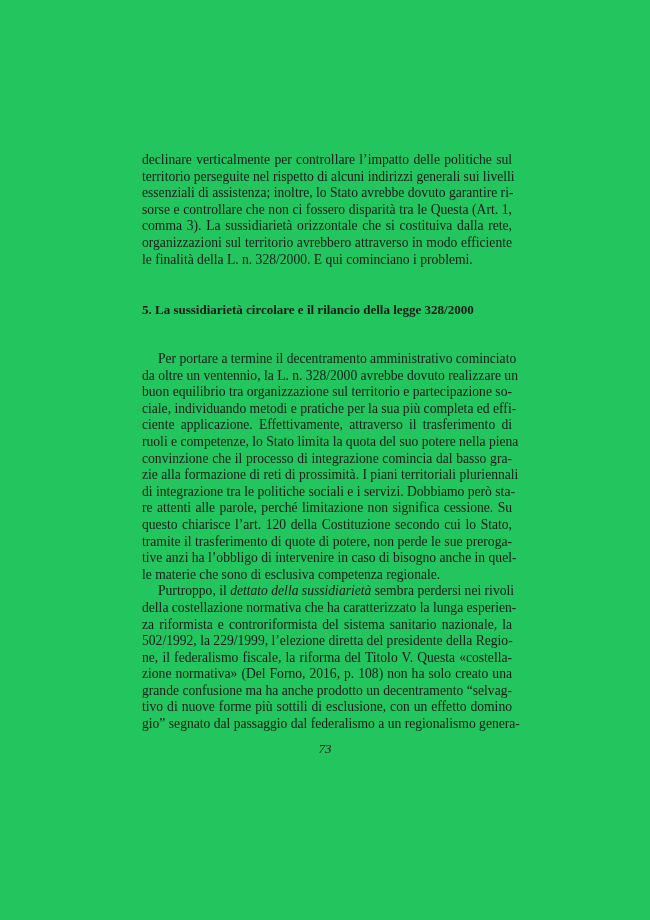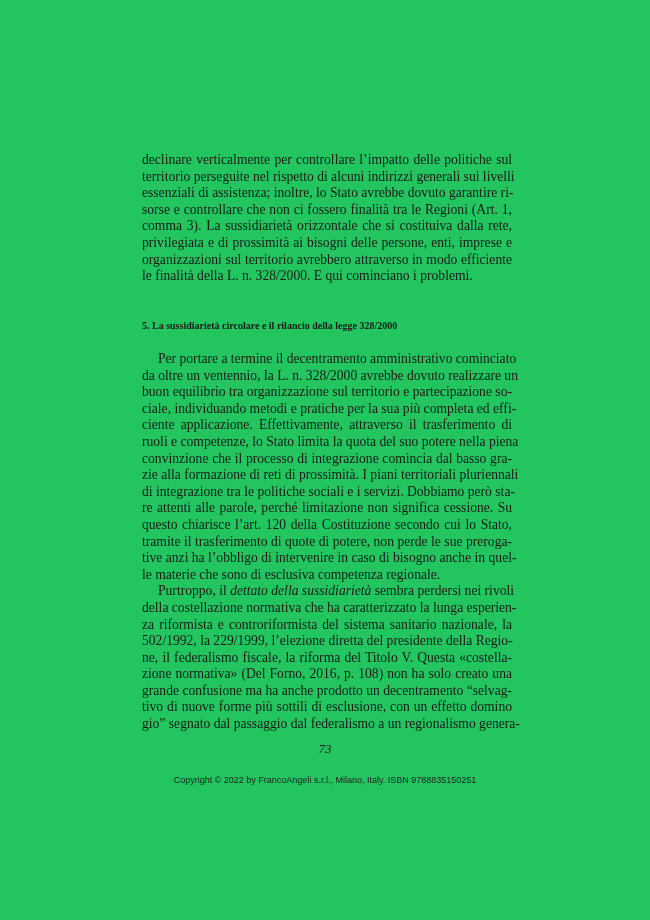--- a/index.html
+++ b/index.html
@@ -29,25 +29,25 @@
       line-height: 16.6px;
       text-align: justify;
       hyphens: manual;
     }
     .block-top {
       top: 152px;
     }
     .heading {
       position: absolute;
       left: 142px;
-      top: 318px;
+      top: 302px;
       width: 370px;
       font-family: "Liberation Serif", serif;
       font-weight: bold;
-      font-size: 10px;
+      font-size: 13px;
       line-height: 16.6px;
       margin: 0;
     }
     .block-main {
       top: 351px;
     }
     .line {
       display: block;
       text-align: justify;
       text-align-last: justify;
@@ -85,23 +85,22 @@
   </style>
 </head>
 <body>
 
 <div class="page">
 
   <div class="text-block block-top">
     <span class="line">declinare verticalmente per controllare l’impatto delle politiche sul</span>
     <span class="line">territorio perseguite nel rispetto di alcuni indirizzi generali sui livelli</span>
     <span class="line">essenziali di assistenza; inoltre, lo Stato avrebbe dovuto garantire ri-</span>
-    <span class="line">sorse e controllare che non ci fossero finalità tra le Regioni (Art. 1,</span>
+    <span class="line">sorse e controllare che non ci fossero disparità tra le Questa (Art. 1,</span>
     <span class="line">comma 3). La sussidiarietà orizzontale che si costituiva dalla rete,</span>
-    <span class="line">privilegiata e di prossimità ai bisogni delle persone, enti, imprese e</span>
     <span class="line">organizzazioni sul territorio avrebbero attraverso in modo efficiente</span>
     <span class="line last">le finalità della L. n. 328/2000. E qui cominciano i problemi.</span>
   </div>
 
   <h2 class="heading">5. La sussidiarietà circolare e il rilancio della legge 328/2000</h2>
 
   <div class="text-block block-main">
     <div>
       <span class="line" style="padding-left:16px">Per portare a termine il decentramento amministrativo cominciato</span>
       <span class="line">da oltre un ventennio, la L. n. 328/2000 avrebbe dovuto realizzare un</span>
@@ -126,15 +125,14 @@
       <span class="line">ne, il federalismo fiscale, la riforma del Titolo V. Questa «costella-</span>
       <span class="line">zione normativa» (Del Forno, 2016, p. 108) non ha solo creato una</span>
       <span class="line">grande confusione ma ha anche prodotto un decentramento “selvag-</span>
       <span class="line">tivo di nuove forme più sottili di esclusione, con un effetto domino</span>
       <span class="line">gio” segnato dal passaggio dal federalismo a un regionalismo genera-</span>
     </div>
   </div>
 
   <div class="page-number">73</div>
 
-  <div class="copyright">Copyright © 2022 by FrancoAngeli s.r.l., Milano, Italy. ISBN 9788835150251</div>
 
 </div>
 
 </body></html>

